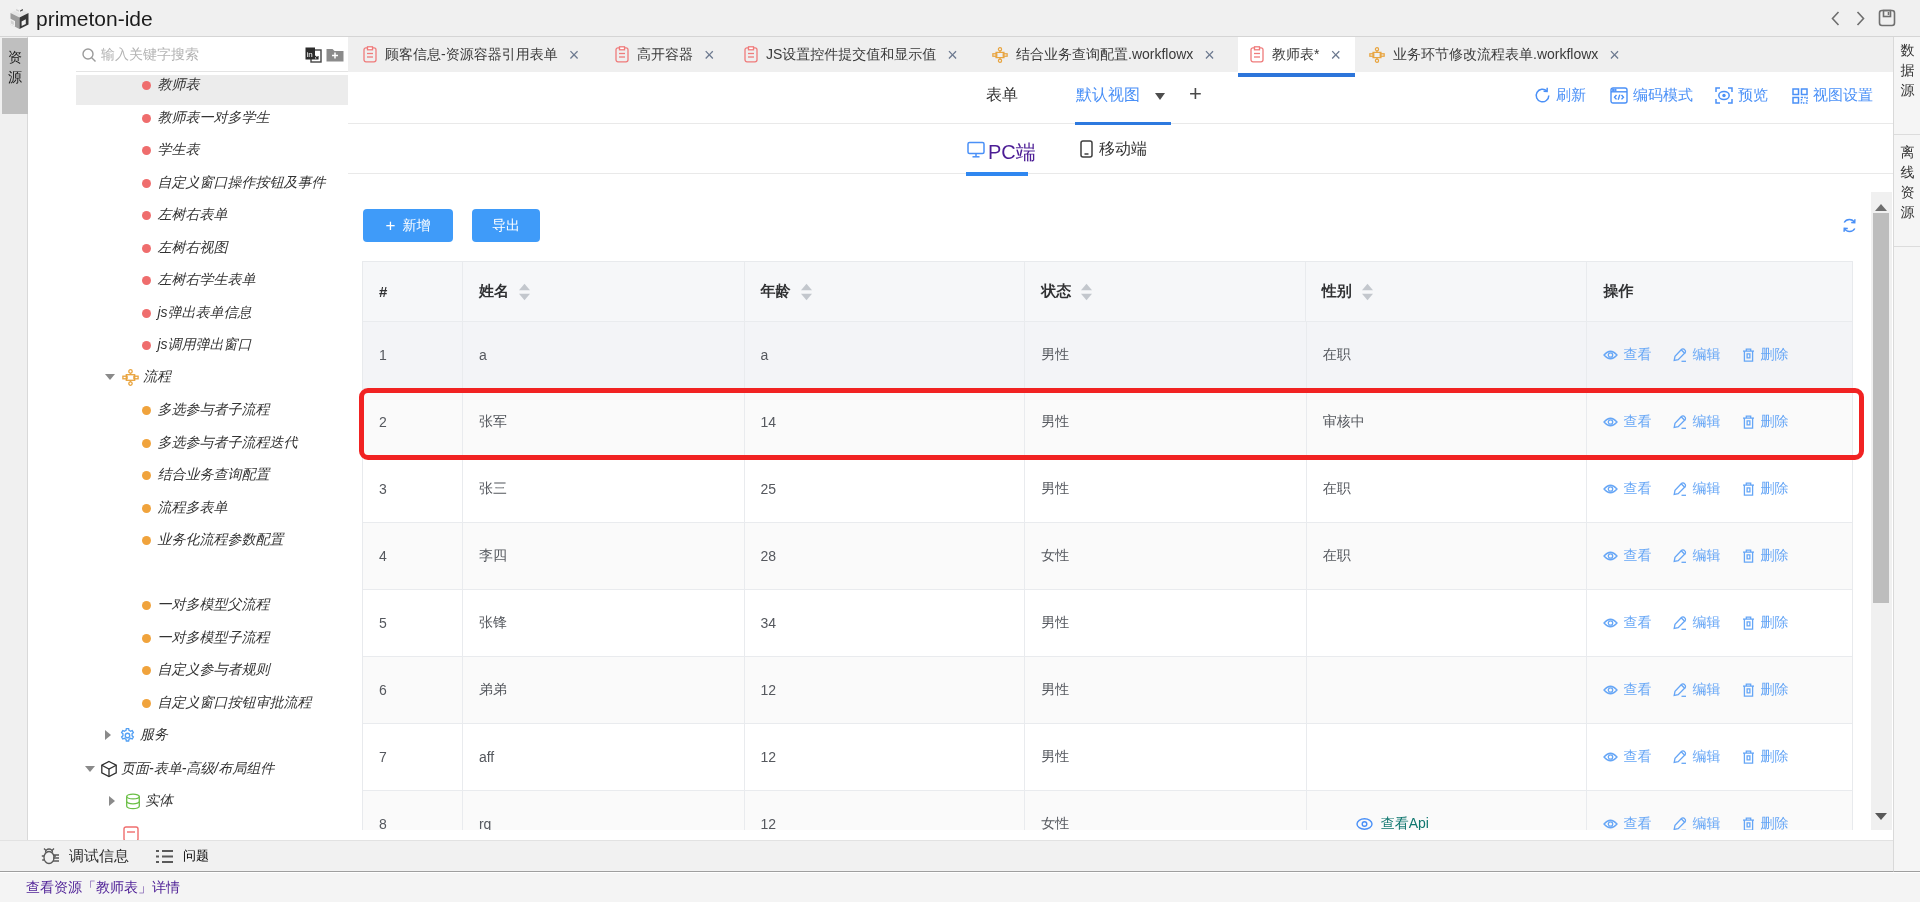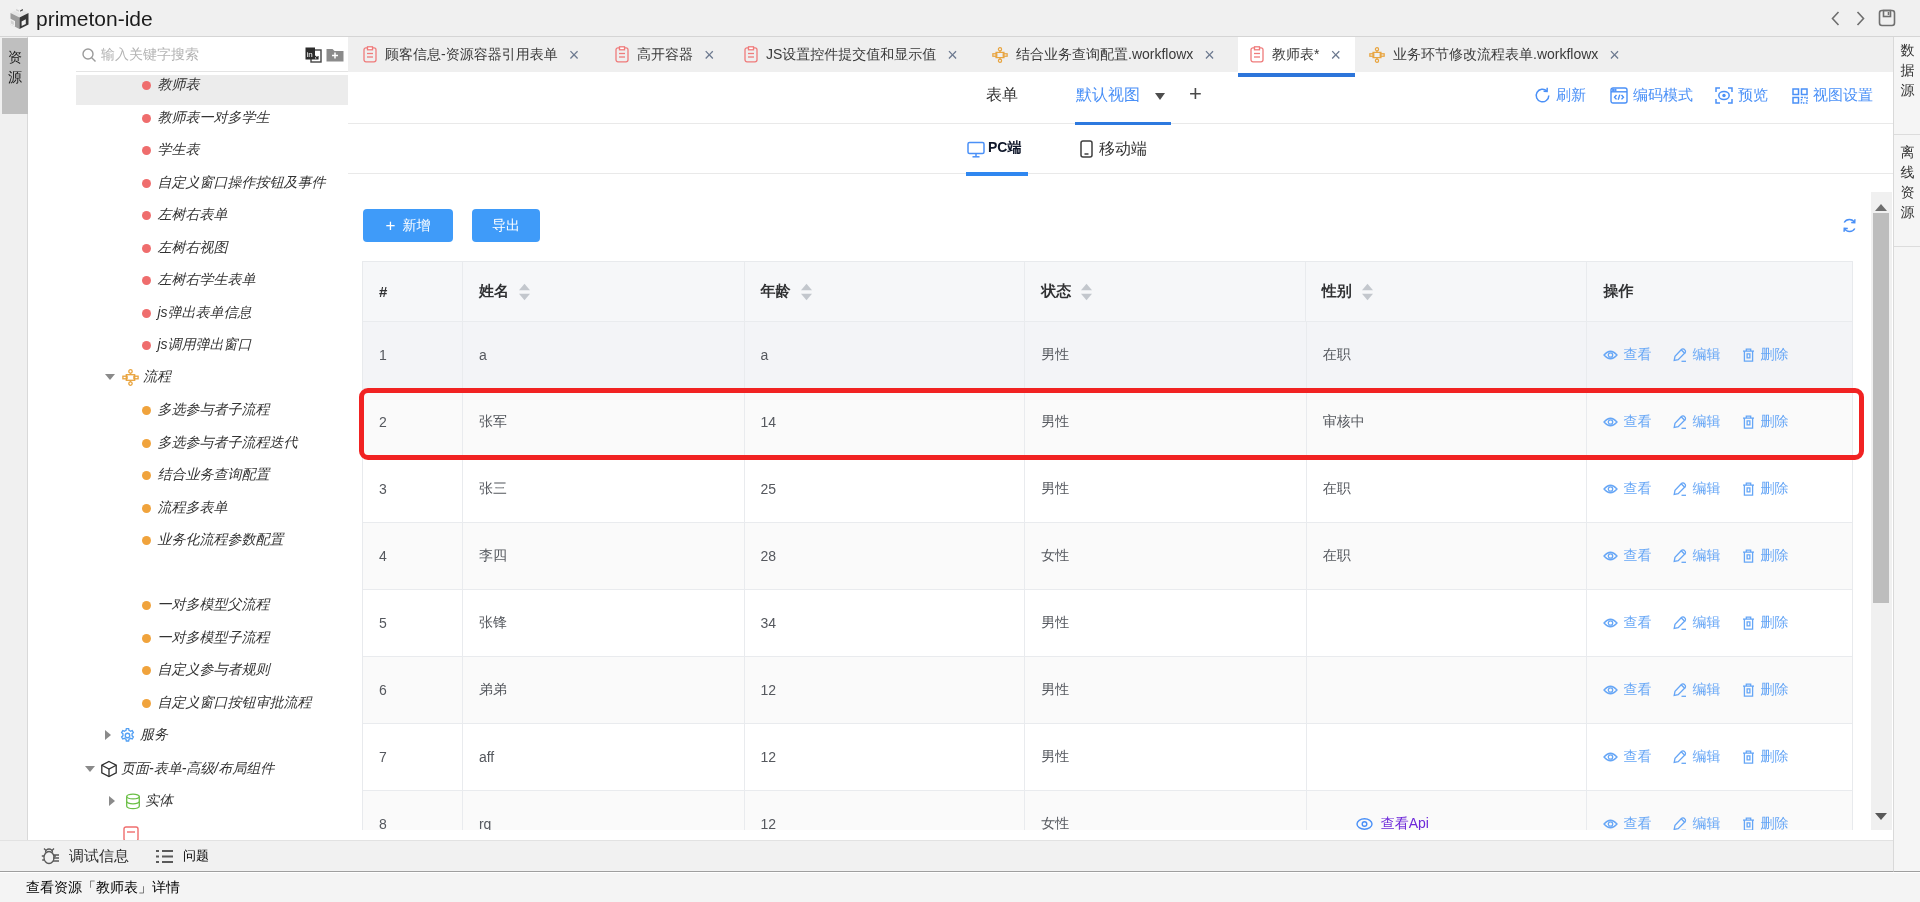--- a/index.html
+++ b/index.html
@@ -60,21 +60,21 @@
 #redbox{left:11px;top:351px;width:1505px;height:72px;border:5px solid #f12222;border-radius:9px;z-index:6;}
 
 #mscroll{left:1523px;top:155px;width:21px;height:638px;background:#f0f0f0;}
 #mthumb{left:1525px;top:176px;width:16px;height:390px;background:#bdbdbd;}
 
 #rrail{left:1893px;top:37px;width:27px;height:835px;background:#f5f5f5;border-left:1px solid #d9d9d9;}
 .vtx{position:absolute;left:0;width:27px;text-align:center;font-size:14px;color:#333;line-height:20px;}
 .rdiv{position:absolute;left:0;width:27px;height:1px;background:#dcdcdc;}
 
 #debugbar{left:0;top:840px;width:1893px;height:32px;background:#f1f1f1;border-top:1px solid #e2e2e2;border-bottom:1px solid #9e9e9e;display:flex;align-items:center;}
-#statusbar{left:0;top:873px;width:1920px;height:29px;background:#f4f4f4;font-size:14px;color:#000000;display:flex;align-items:center;padding-left:26px;}
+#statusbar{left:0;top:873px;width:1920px;height:29px;background:#f4f4f4;font-size:14px;color:#4c1d95;display:flex;align-items:center;padding-left:26px;}
 #railfix{left:1893px;top:841px;width:27px;height:31px;background:#f5f5f5;border-left:1px solid #d9d9d9;border-bottom:1px solid #9e9e9e;}
 </style>
 </head>
 <body>
 <div id="topbar" class="abs"></div>
 <svg class="abs" style="left:8px;top:6px;" width="23" height="24" viewBox="0 0 23 24">
 <polygon points="11.5,2.5 20.5,7 11.5,11.5 2.5,7" fill="#e6e6e6"></polygon>
 <polygon points="2.5,7 11.5,11.5 11.5,23 2.5,18.5" fill="#9c9c9c"></polygon>
 <polygon points="11.5,11.5 20.5,7 20.5,18.5 11.5,23" fill="#383838"></polygon>
 <g stroke="#f0f0f0" stroke-width="1.2">
@@ -286,21 +286,21 @@
         <rect x="9.5" y="9.5" width="5.5" height="5.5" stroke-dasharray="1.5 1.2"></rect>
       </svg>
       <span>视图设置</span>
     </div>
 <div id="pcrow" class="abs"></div>
 <svg class="abs" style="left:619px;top:104px;" width="18" height="17" viewBox="0 0 18 17" fill="none" stroke="#4a90f7" stroke-width="1.5">
       <rect x="1" y="1.5" width="16" height="11" rx="1.5"></rect>
       <line x1="9" y1="12.5" x2="9" y2="15.5"></line>
       <line x1="5.5" y1="15.8" x2="12.5" y2="15.8"></line>
     </svg>
-<div class="abs" style="left:640px;top:102px;font-size:14px;color:#0f172a;font-weight:bold;">PC端</div>
+<div class="abs" style="left:640px;top:102px;font-size:20px;color:#4c1d95;">PC端</div>
 <div class="abs" style="left:618px;top:135px;width:62px;height:4px;background:#2f87f0;"></div>
 <svg class="abs" style="left:732px;top:103px;" width="13" height="18" viewBox="0 0 13 18" fill="none" stroke="#3f3f3f" stroke-width="1.5">
       <rect x="1" y="1" width="11" height="16" rx="2"></rect>
       <line x1="4.5" y1="14" x2="8.5" y2="14"></line>
     </svg>
 <div class="abs" style="left:751px;top:102px;font-size:16px;color:#333;">移动端</div>
 <div class="btn" style="left:15px;top:172px;width:90px;height:33px;"><span style="font-size:17px;margin-right:7px;font-weight:400;">+</span>新增</div>
 <div class="btn" style="left:124px;top:172px;width:68px;height:33px;">导出</div>
 <svg class="abs" style="left:1494px;top:181px;" width="15" height="15" viewBox="0 0 15 15" fill="none" stroke="#4a90f7" stroke-width="1.5">
       <path d="M2.2 4.5 a6 6 0 0 1 10.4 0"></path>
@@ -496,21 +496,21 @@
                 <path d="M2.4 3.1 v10.1 h8.2 v-10.1"></path>
                 <path d="M5.1 5.9 h2.8 v4 h-2.8 z"></path>
               </svg>删除</span>
           </div>
         </div>
 <div class="trow even">
           <div class="c c1">8</div>
           <div class="c c2">rq</div>
           <div class="c c3">12</div>
           <div class="c c4">女性</div>
-          <div class="c c5" style="color:#6d28d9;">
+          <div class="c c5" style="color:#0f766e;">
             <span style="display:flex;align-items:center;margin-left:33px;"><svg style="margin-right:8px;" width="17" height="12" viewBox="0 0 17 12">
                 <ellipse cx="8.5" cy="6" rx="7.5" ry="5.2" fill="none" stroke="#4a90f7" stroke-width="1.4"></ellipse>
                 <circle cx="8.5" cy="6" r="2.3" fill="none" stroke="#4a90f7" stroke-width="1.4"></circle>
               </svg>查看Api</span>
           </div>
           <div class="c c6 act">
             <span class="g"><svg style="margin-right:5px;" width="15" height="12" viewBox="0 0 15 12" fill="none" stroke="#66a6f6" stroke-width="1.3">
                 <path d="M1 6 Q7.5 -1.5 14 6 Q7.5 13.5 1 6 z"></path>
                 <circle cx="7.5" cy="6" r="2.2"></circle>
               </svg>查看</span>

